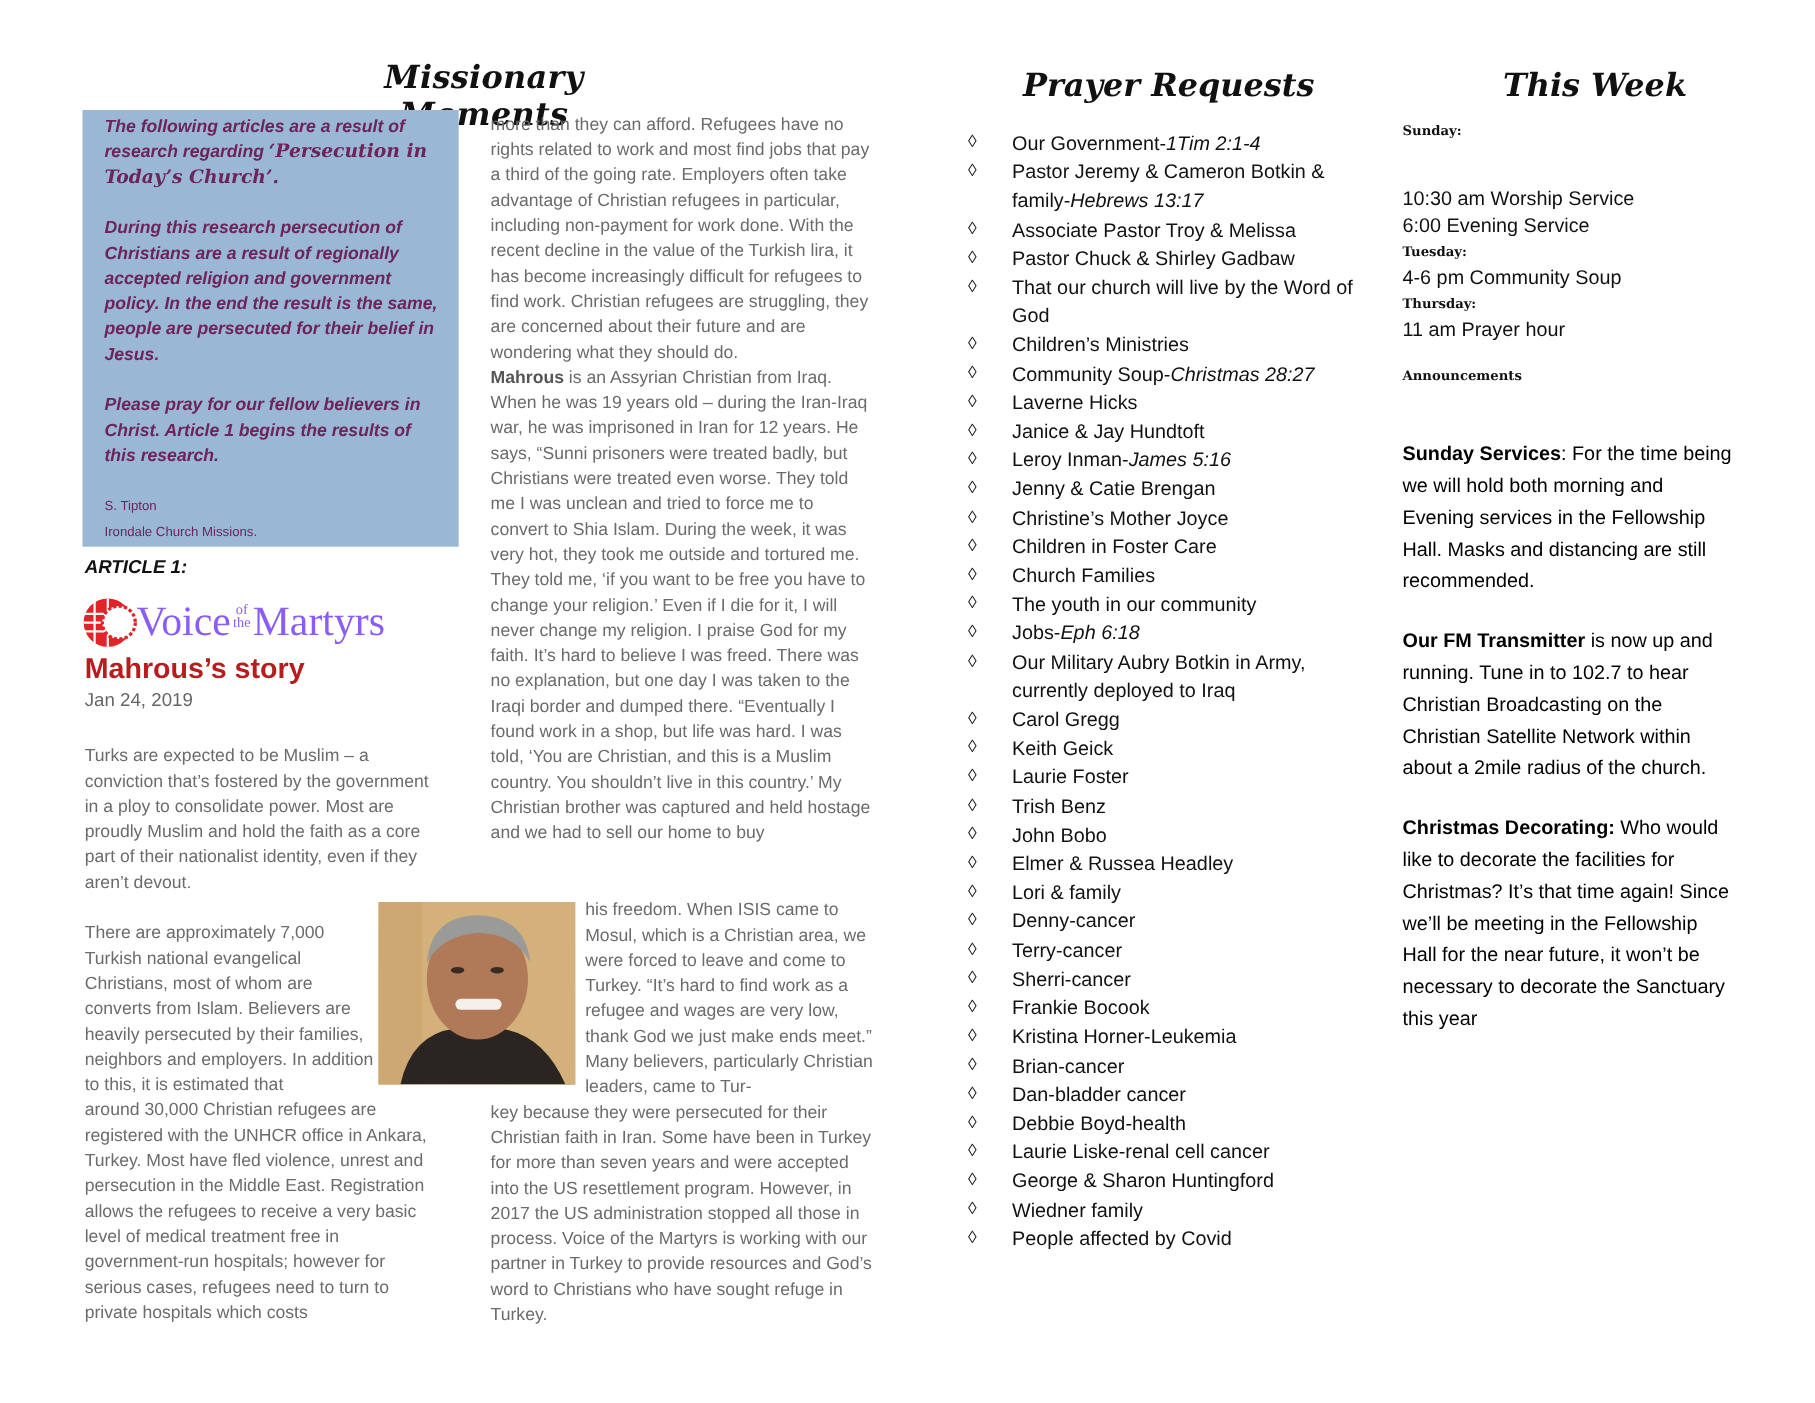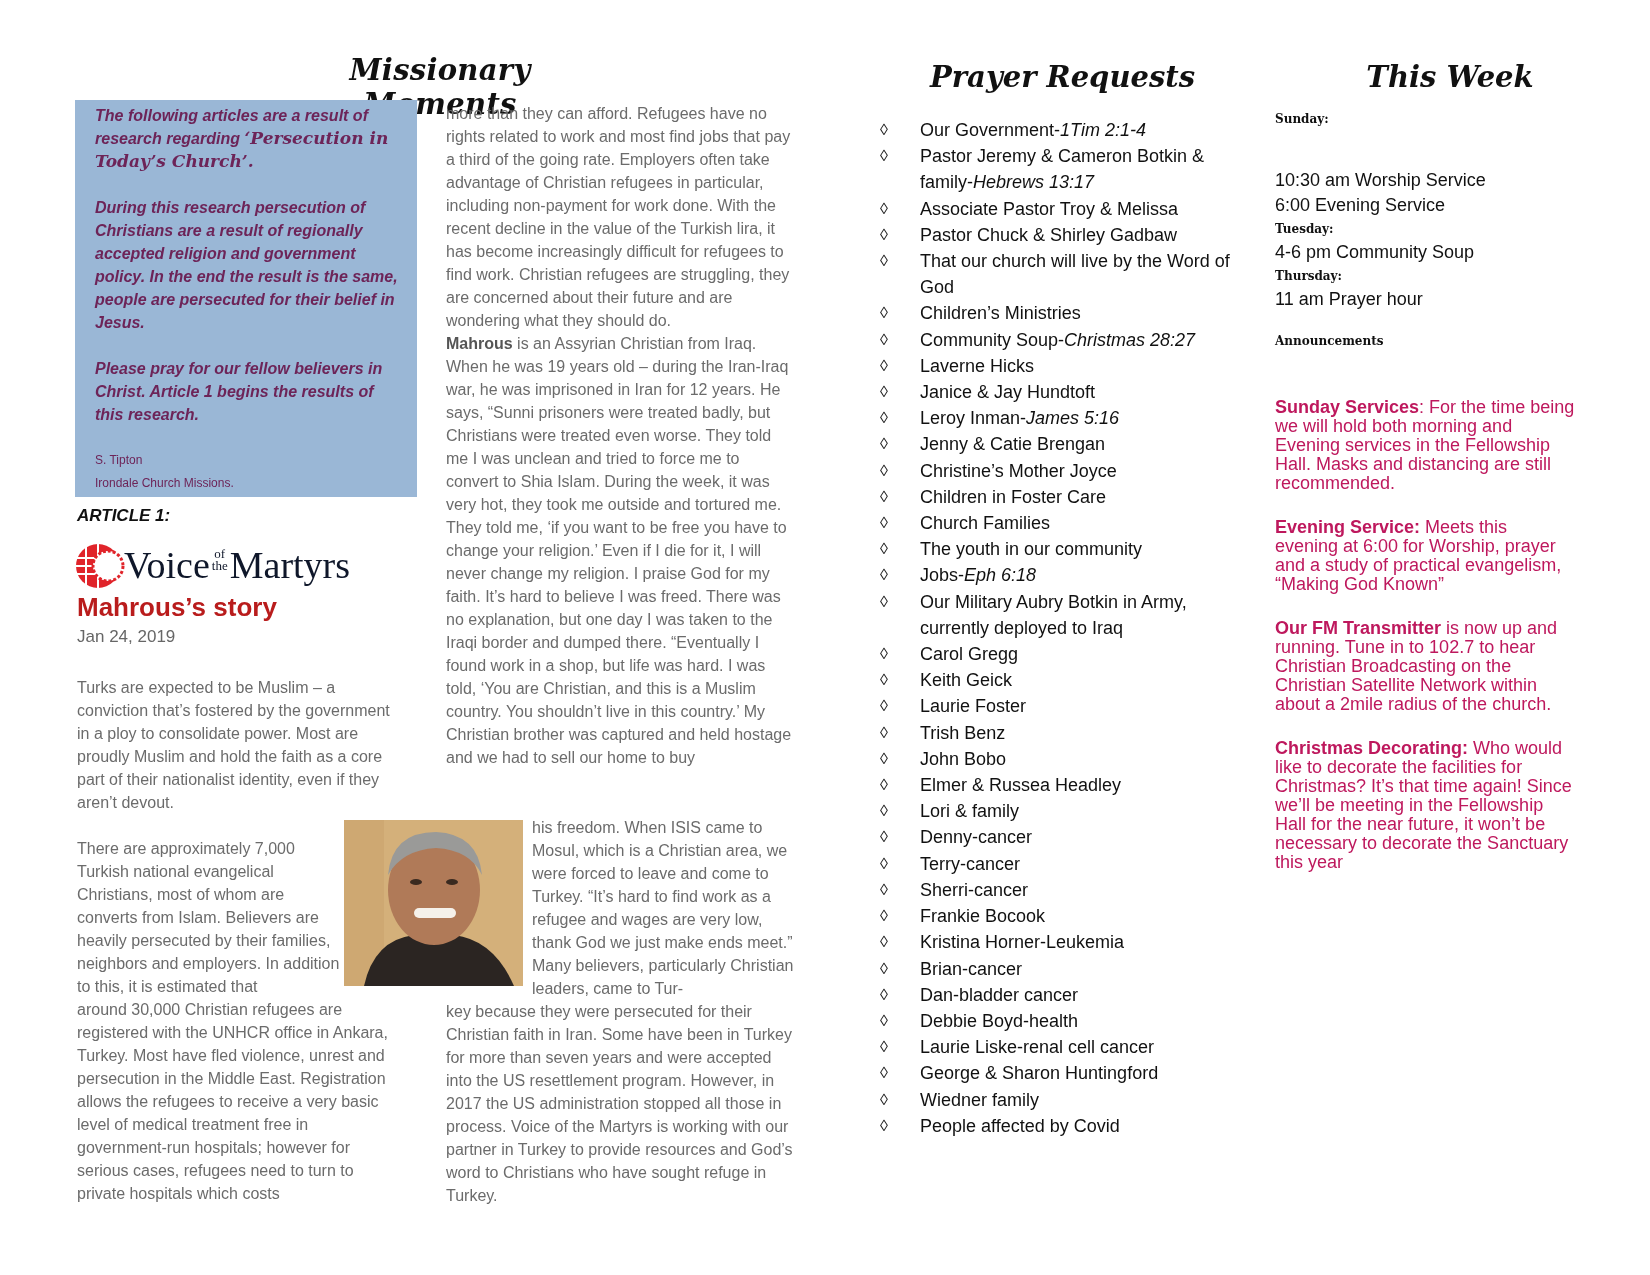--- a/index.html
+++ b/index.html
@@ -9,21 +9,21 @@
 
   
   #mm-title { left:270px; top:53px; width:340px; font-size:29px; text-align:center; letter-spacing:0.3px; }
   #intro-box { left:75px; top:100px; width:342px; height:397px; background:#9ab7d6; box-sizing:border-box; padding:4px 18px 4px 20px; }
   .intro-p { font-family:"Liberation Sans", sans-serif; font-style:italic; font-weight:bold; color:#6d2458; font-size:16px; line-height:23px; margin:0 0 23px 0; }
   .intro-serif { font-family:"DejaVu Serif", serif; font-style:italic; font-weight:bold; font-size:17px; }
   .intro-sig { color:#6d2458; font-size:12px; line-height:23px; font-style:normal; font-weight:normal; margin:0; }
 
   #article-label { left:77px; top:506px; font-size:17px; font-weight:bold; font-style:italic; color:#111; }
   #vom-logo { left:74px; top:538px; width:290px; height:58px; }
-  #vom-text { position:absolute; left:50px; top:2px; color:#0f172a; font-family:"Liberation Serif", serif; font-size:38px; line-height:50px; white-space:nowrap; }
+  #vom-text { position:absolute; left:50px; top:2px; color:#8b5cf6; font-family:"Liberation Serif", serif; font-size:38px; line-height:50px; white-space:nowrap; }
   #vom-of { display:inline-block; font-size:13px; line-height:12px; vertical-align:top; text-align:center; margin:8px 2px 0 2px; }
   #story-title { left:77px; top:592px; font-size:26px; font-weight:bold; color:#b91c1c; }
   #story-date { left:77px; top:627px; font-size:17px; color:#666; }
 
   .body-gray { color:#6b6b6b; font-size:16px; line-height:23px; }
   #col1-p1 { left:77px; top:676px; width:325px; }
   #col1-p2 { left:77px; top:837px; width:325px; }
   .wrap-narrow { width:265px; display:block; }
 
   #photo { left:344px; top:820px; width:179px; height:166px; overflow:hidden; background:linear-gradient(135deg,#d9b77e 0%,#c9a56a 45%,#a8895a 100%); }
@@ -37,21 +37,21 @@
   #pr-list { left:880px; top:117px; width:360px; margin:0; padding:0; list-style:none; }
   #pr-list li { position:relative; padding-left:40px; font-size:18px; line-height:26.2px; color:#111; }
   #pr-list li .bullet { position:absolute; left:0; top:0; width:16px; font-size:16px; color:#222; }
   .ref { font-style:italic; }
 
   
   #tw-title { left:1330px; top:60px; width:240px; font-size:29px; text-align:center; }
   .day-head { font-family:"DejaVu Serif", "Liberation Serif", serif; font-weight:bold; color:#111; font-size:12px; }
   .week-line { font-size:18px; color:#111; line-height:25px; }
   #tw-block { left:1275px; top:112px; width:300px; }
-  .ann-p { font-size:18px; line-height:19px; color:#be185d; margin:0 0 25px 0; }
+  .ann-p { font-size:18px; line-height:29px; color:#000000; margin:0 0 25px 0; }
   .ann-p b { font-weight:bold; }
   #ann-block { left:1275px; top:398px; width:300px; }
 </style>
 </head>
 <body>
 
 <div id="mm-title" class="abs serif-title">Missionary Moments</div>
 
 <div id="intro-box" class="abs">
   <p class="intro-p">
@@ -164,16 +164,15 @@
   <div class="week-line">6:00  Evening Service</div>
   <div class="day-head" style="line-height:22px;">Tuesday:</div>
   <div class="week-line">4-6 pm Community Soup</div>
   <div class="day-head" style="line-height:22px;">Thursday:</div>
   <div class="week-line">11 am Prayer hour</div>
   <div class="day-head" style="margin-top:22px;">Announcements</div>
 </div>
 
 <div id="ann-block" class="abs">
   <p class="ann-p"><b>Sunday Services</b><span>:  </span><span>For the time being we will hold both morning and Evening services in the Fellowship Hall.  Masks and distancing are still recommended.</span></p>
-  <p class="ann-p"><b>Evening Service:</b><span> </span><span>Meets this evening at 6:00 for Worship, prayer and  a study of practical evangelism, “Making God Known”</span></p>
   <p class="ann-p"><b>Our FM Transmitter</b><span> </span><span>is now up and running.  Tune in to 102.7 to hear Christian Broadcasting on the Christian Satellite Network within about a 2mile radius of the church.</span></p>
   <p class="ann-p"><b>Christmas Decorating:</b><span>  </span><span>Who would like to decorate the facilities for Christmas?  It’s that time again!  Since we’ll be meeting in the Fellowship Hall for the near future, it won’t be necessary to decorate the Sanctuary this year</span></p>
 </div>
 
 </body></html>

